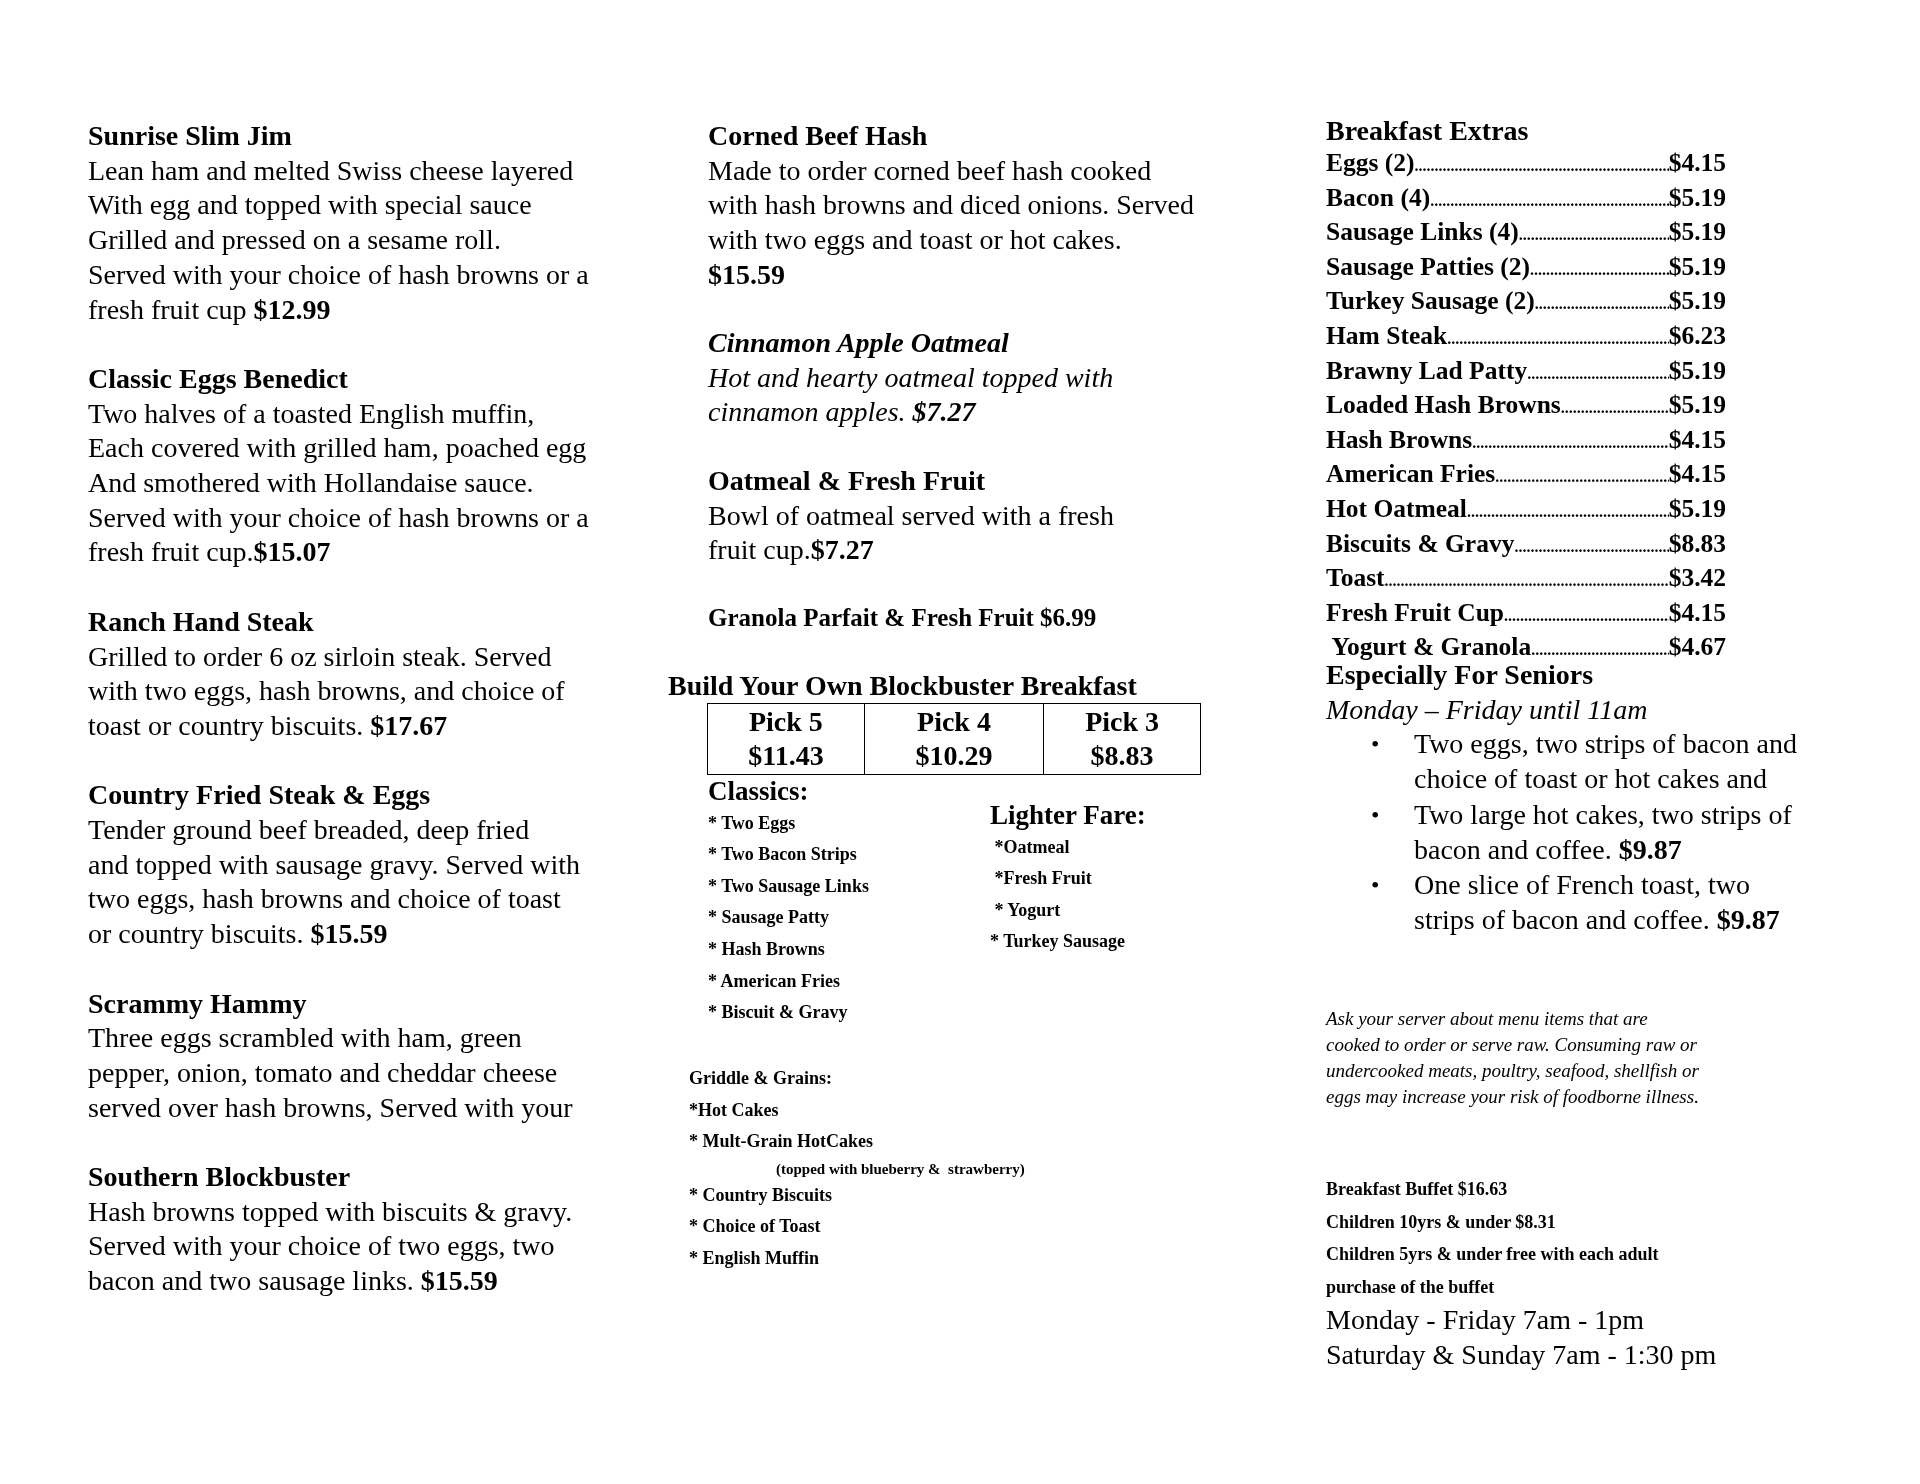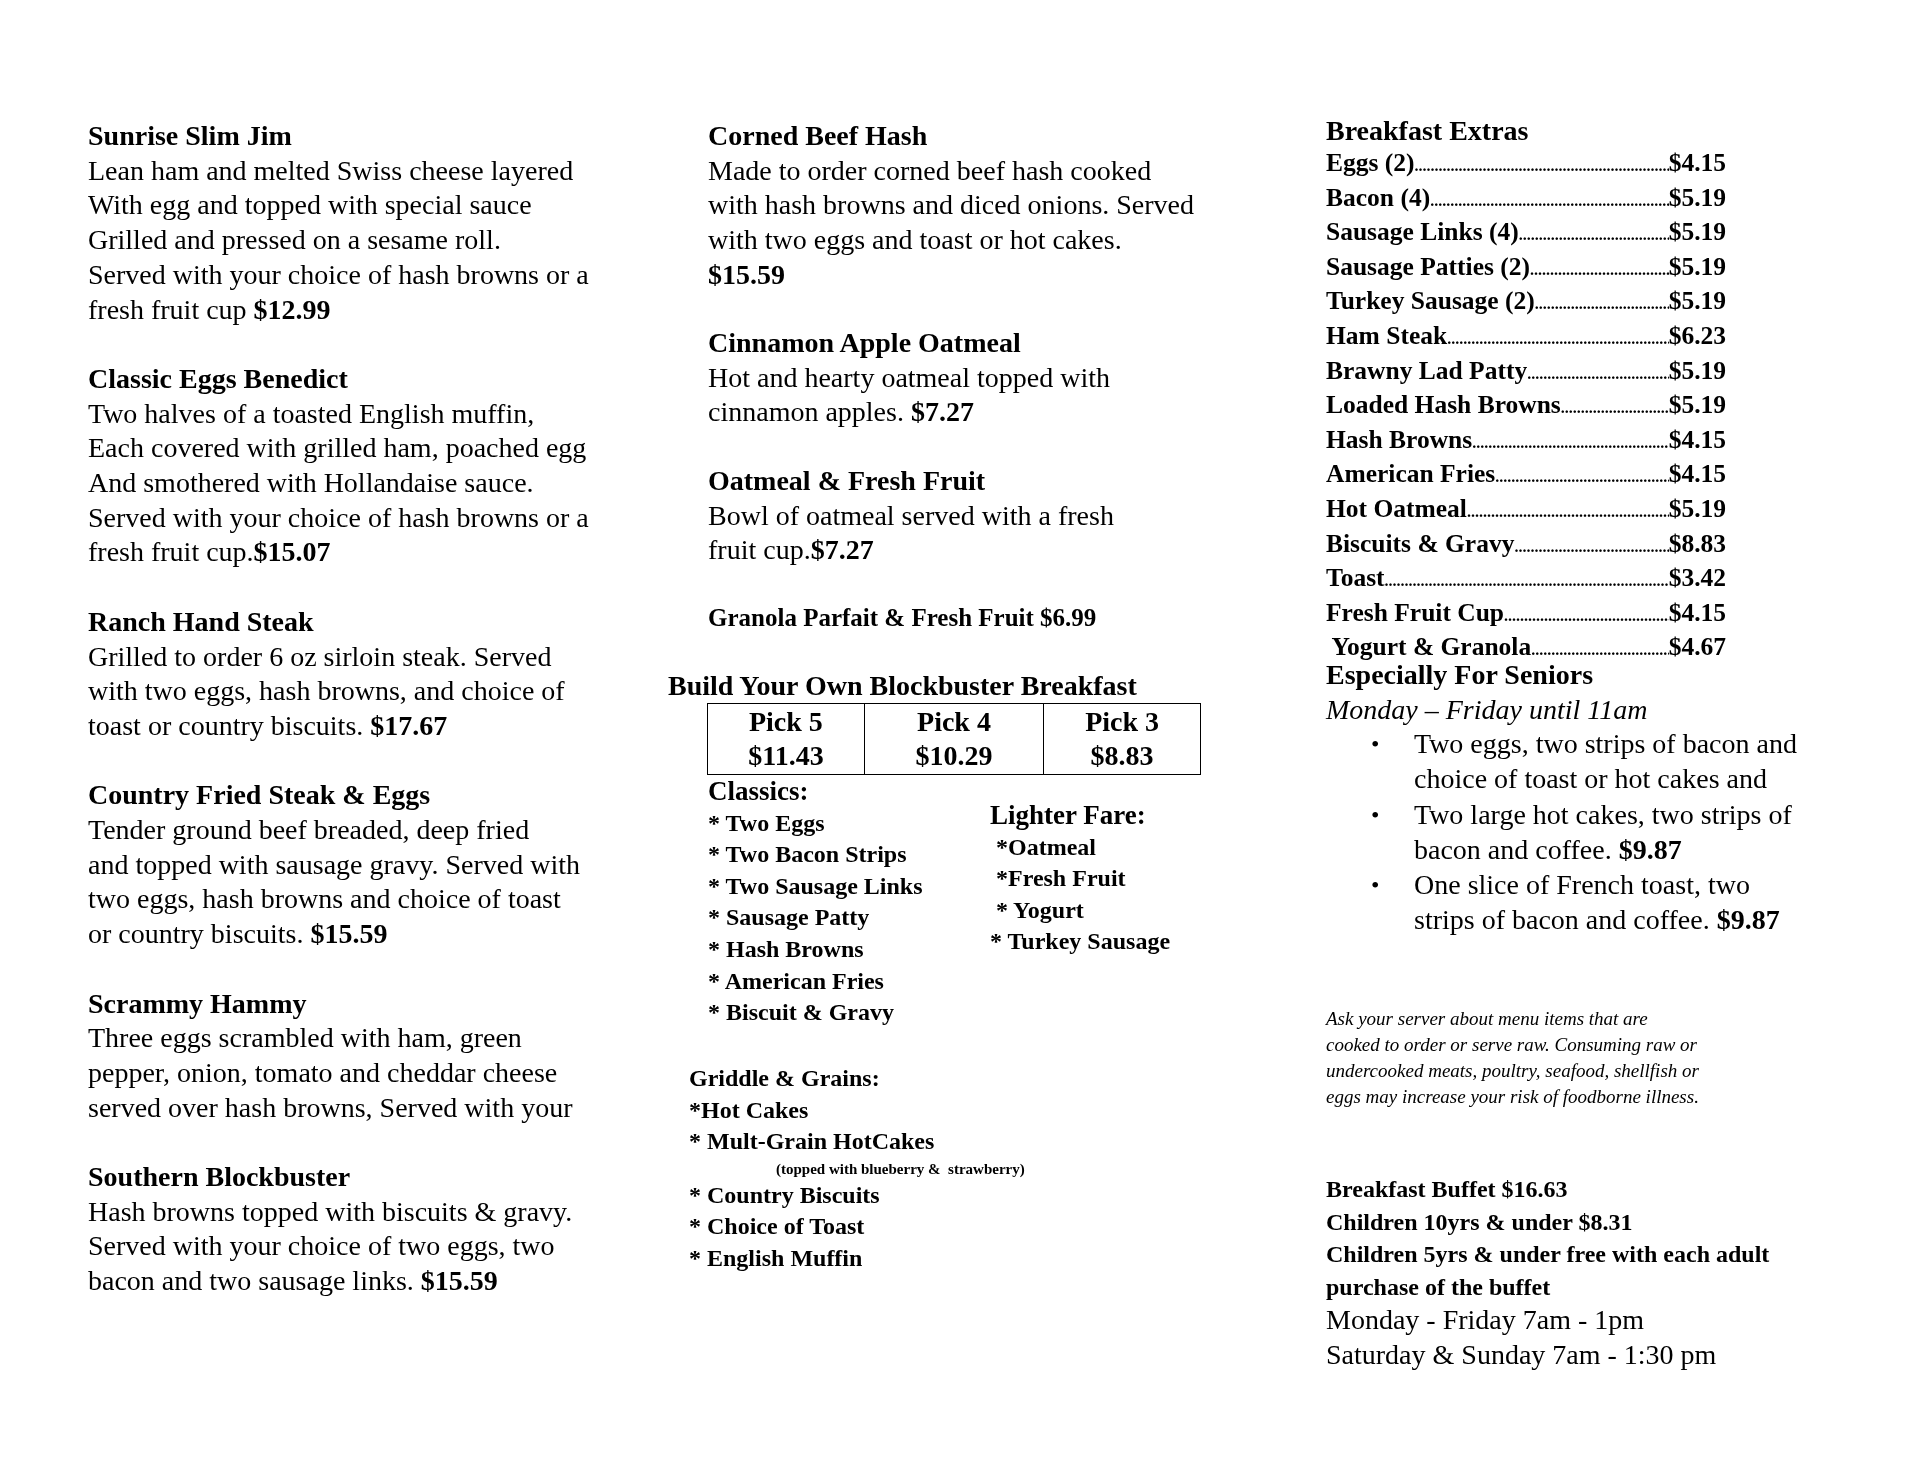--- a/index.html
+++ b/index.html
@@ -4,21 +4,21 @@
 <style>
   html, body { margin:0; padding:0; background:#ffffff; }
   body { width:1920px; height:1484px; position:relative; overflow:hidden;
          font-family:"Liberation Serif", serif; color:#000; }
   .blk { position:absolute; }
   .title { font-weight:bold; font-size:28px; line-height:34.7px; white-space:nowrap; }
   .body { font-size:28px; line-height:34.7px; white-space:nowrap; }
   .price { font-weight:bold; }
   .item { margin-bottom:34.7px; }
   .gran { font-weight:bold; font-size:25px; line-height:30px; white-space:nowrap; }
-  .sm-b { font-weight:bold; font-size:24px; line-height:31.6px; white-space:nowrap; }
+  .sm-b { font-weight:bold; font-size:18px; line-height:31.6px; white-space:nowrap; }
   table.picks { border-collapse:collapse; position:absolute; }
   table.picks td { border:1.5px solid #000; font-weight:bold; font-size:28px; line-height:34px;
                    text-align:center; padding:0; vertical-align:middle; }
   .note { font-size:15px; font-weight:bold; white-space:nowrap; }
   .extras-row { display:flex; width:400px; font-weight:bold; font-size:25.5px; line-height:31.6px; white-space:nowrap; }
   .extras-row .dots { flex:1; overflow:hidden; letter-spacing:0px; }
   .extras-row .dots::before { content:"......................................................................................................"; font-size:16px; }
   .italic { font-style:italic; }
   ul.seniors { margin:0; padding:0; list-style:none; }
   ul.seniors li { position:relative; padding-left:88px; font-size:28px; line-height:34.7px; margin-bottom:1px; }
@@ -73,21 +73,21 @@
 </div>
 
 <div class="blk" style="left:708px; top:119px;">
   <div class="title">Corned Beef Hash</div>
   <div class="body">Made to order corned beef hash cooked</div>
   <div class="body">with hash browns and diced onions. Served</div>
   <div class="body">with two eggs and toast or hot cakes.</div>
   <div class="body price">$15.59</div>
 </div>
 
-<div class="blk" style="left:708px; top:326px;">
+<div class="blk" style="left:708px; top:326px;font-style:italic;">
   <div class="title">Cinnamon Apple Oatmeal</div>
   <div class="body">Hot and hearty oatmeal topped with</div>
   <div class="body"><span>cinnamon apples. </span><span class="price">$7.27</span></div>
 </div>
 
 <div class="blk" style="left:708px; top:464px;">
   <div class="title">Oatmeal &amp; Fresh Fruit</div>
   <div class="body">Bowl of oatmeal served with a fresh</div>
   <div class="body"><span>fruit cup.</span><span class="price">$7.27</span></div>
 </div>

